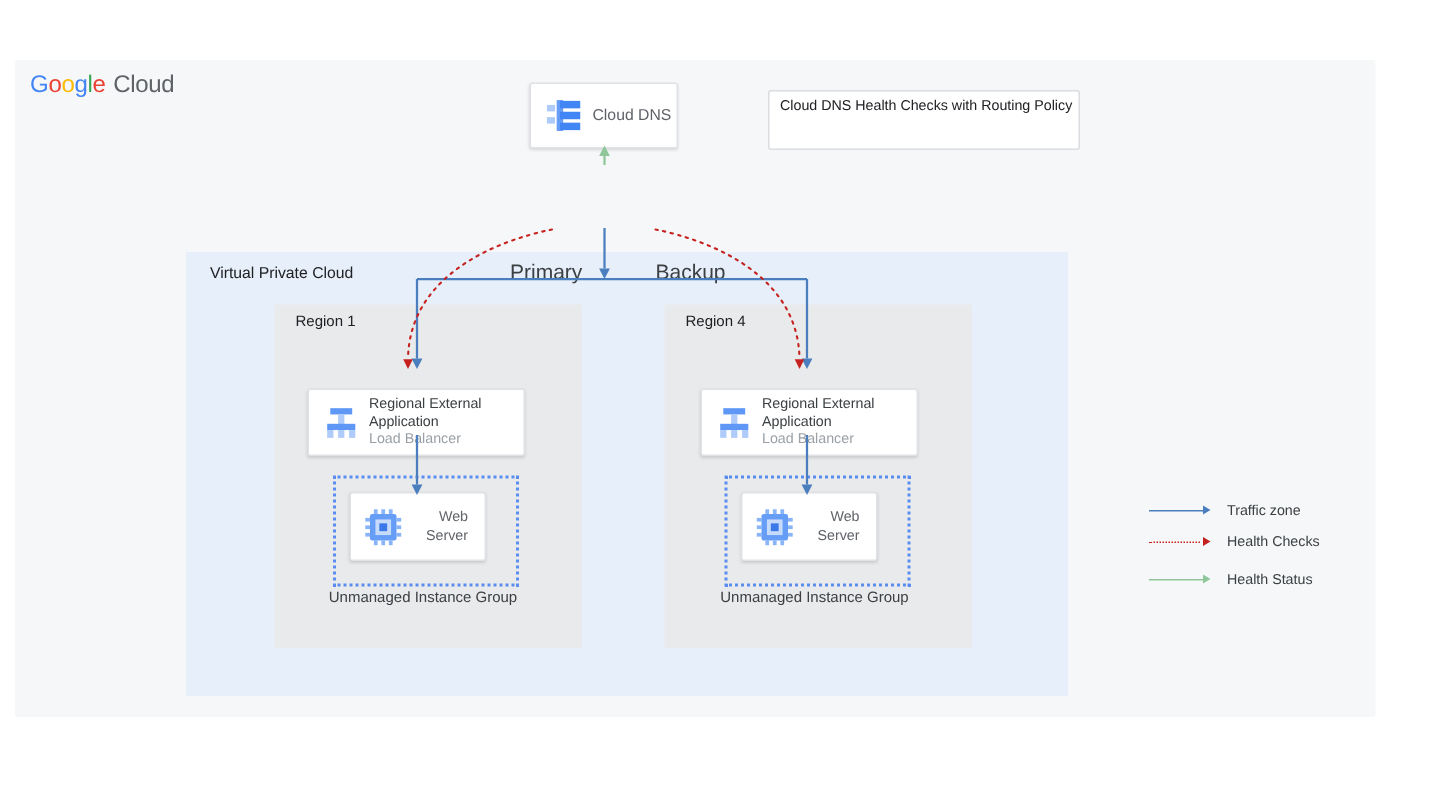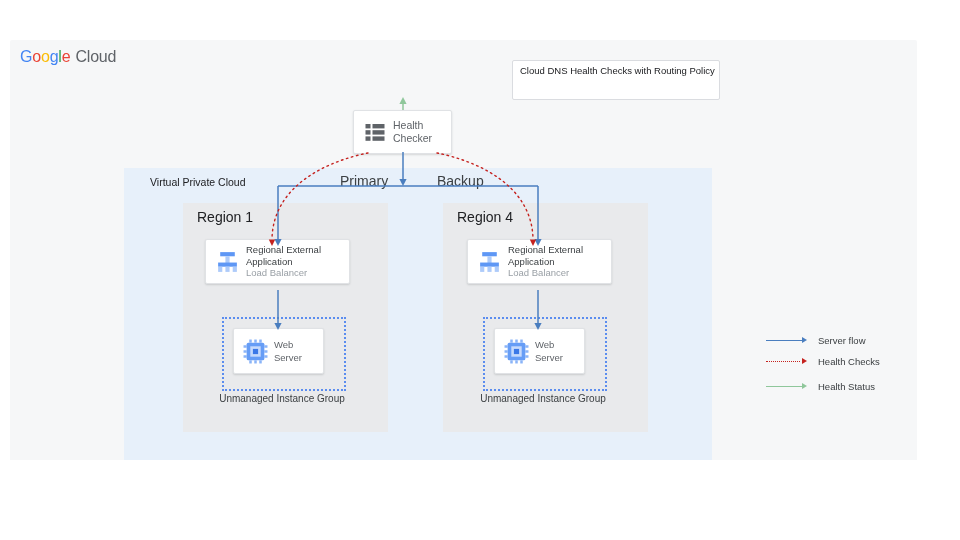--- a/index.html
+++ b/index.html
@@ -1,16 +1,16 @@
 <!DOCTYPE html>
 <html><head>
 <meta charset="utf-8">
 <style>
   html,body{margin:0;padding:0;background:#ffffff;font-family:"Liberation Sans",sans-serif;}
-  #canvas{position:relative;width:960px;height:460px;background:#ffffff;overflow:hidden;}
+  #canvas{position:relative;width:960px;height:540px;background:#ffffff;overflow:hidden;}
   .stage{position:absolute;left:10px;top:40px;width:907px;height:438px;background:#f6f7f8;border-radius:2px;}
 
   
   .logo{position:absolute;left:20px;top:48px;font-size:16px;font-weight:500;letter-spacing:-0.2px;}
   .logo .product{color:#5f6368;font-weight:400;margin-left:5px;}
   .l-blue{color:#4285F4}.l-red{color:#EA4335}.l-yellow{color:#FBBC05}.l-green{color:#34A853}
 
   
   .card{position:absolute;background:#ffffff;border:1px solid #e0e2e5;border-radius:2px;
         box-shadow:0 1px 2px rgba(60,64,67,.18);display:flex;align-items:center;z-index:5;}
@@ -22,35 +22,35 @@
   .node-hc .txt{width:50px;}
 
   
   .note{position:absolute;left:512px;top:60px;width:192px;height:32px;background:#fff;
         border:1px solid #dadce0;border-radius:2px;padding:3px 7px;z-index:5;
         font-size:9.5px;color:#202124;line-height:13px;white-space:nowrap;}
   .note a{color:#00796b;text-decoration:underline;}
 
   
   .vpc{position:absolute;left:124px;top:168px;width:588px;height:296px;background:#e7f0fa;z-index:1;}
-  .vpc-label{position:absolute;left:26px;top:8px;font-size:10.5px;color:#202124;}
+  .vpc-label{position:absolute;left:16px;top:8px;font-size:10.5px;color:#202124;}
   .region{position:absolute;top:203px;width:205px;height:229px;background:#e9eaec;z-index:2;}
   .region.r1{left:183px;} .region.r2{left:443px;}
-  .region-label{position:absolute;left:14px;top:6px;font-size:14px;color:#202124;}
-
-  
-  .node-lb{top:239px;width:143px;height:43px;}
+  .region-label{position:absolute;left:14px;top:6px;font-size:10px;color:#202124;}
+
+  
+  .node-lb{top:259px;width:143px;height:43px;}
   .node-lb.r1{left:205px;} .node-lb.r2{left:467px;}
   .node-lb .txt{font-size:9.5px;color:#3c4043;line-height:11.5px;width:86px;}
   .node-lb .sub{color:#9aa0a6;}
 
   
   .group{position:absolute;top:317px;width:120px;height:70px;border:2px dotted #5b8def;z-index:3;}
   .group.r1{left:222px;} .group.r2{left:483px;}
-  .node-ws{top:328px;width:89px;height:44px;}
+  .node-ws{top:328px;width:89px;height:44px;text-align:right;}
   .node-ws.r1{left:233px;} .node-ws.r2{left:494px;}
   .node-ws .txt{font-size:9.5px;width:38px;}
   .group-label{position:absolute;top:393px;width:170px;text-align:center;
                font-size:10px;color:#3c4043;z-index:4;}
   .group-label.r1{left:197px;} .group-label.r2{left:458px;}
 
   
   .edge-label{position:absolute;font-size:14px;color:#3c4043;z-index:6;}
   .edge-label.primary{left:340px;top:173px;}
   .edge-label.backup{left:437px;top:173px;}
@@ -74,38 +74,38 @@
 </head>
 <body>
 
 <div id="canvas">
   <div class="stage"></div>
 
   <div class="logo">
     <span class="l-blue">G</span><span class="l-red">o</span><span class="l-yellow">o</span><span class="l-blue">g</span><span class="l-green">l</span><span class="l-red">e</span><span class="product">Cloud</span>
   </div>
 
+  <div class="card node-dns">
+    <span class="icon">
+      <svg width="26" height="26" viewBox="0 0 24 24">
+        <rect x="1.5" y="5.5" width="5" height="4" fill="#aecbfa"></rect>
+        <rect x="1.5" y="13" width="5" height="4" fill="#aecbfa"></rect>
+        <rect x="7.5" y="2.5" width="4" height="19" fill="#669df6"></rect>
+        <rect x="9.5" y="3" width="12.5" height="4.6" fill="#4285f4"></rect>
+        <rect x="9.5" y="9.7" width="12.5" height="4.6" fill="#4285f4"></rect>
+        <rect x="9.5" y="16.4" width="12.5" height="4.6" fill="#4285f4"></rect>
+      </svg>
+    </span>
+    <span class="txt">Cloud DNS</span>
+  </div>
 
   <div class="note">
     <div>Cloud DNS Health Checks with Routing Policy</div>
   </div>
 
-  <div class="card node-hc">
-    <span class="icon">
-      <svg width="24" height="24" viewBox="0 0 24 24">
-        <rect x="2.5" y="4" width="5" height="4.4" fill="#5f6368"></rect>
-          <rect x="9.5" y="4" width="12" height="4.4" fill="#5f6368"></rect>
-        <rect x="2.5" y="10.2" width="5" height="4.4" fill="#5f6368"></rect>
-          <rect x="9.5" y="10.2" width="12" height="4.4" fill="#5f6368"></rect>
-        <rect x="2.5" y="16.4" width="5" height="4.4" fill="#5f6368"></rect>
-          <rect x="9.5" y="16.4" width="12" height="4.4" fill="#5f6368"></rect>
-      </svg>
-    </span>
-    <span class="txt">Health Checker</span>
-  </div>
 
   <div class="vpc">
     <div class="vpc-label">Virtual Private Cloud</div>
   </div>
 
   <div class="region r1">
     <div class="region-label">Region 1</div>
   </div>
   <div class="region r2">
     <div class="region-label">Region 4</div>
@@ -230,21 +230,21 @@
     <g fill="#c5221f">
       <polygon points="268.8,239.5 275.2,239.5 272,246"></polygon>
       <polygon points="529.8,239.5 536.2,239.5 533,246"></polygon>
     </g>
   </svg>
 
   <div class="legend">
     <div class="legend-row lr1">
       <span class="lg-line"></span>
         <span class="lg-head" style="margin-left:-1px"></span>
-      <span>Server flow</span>
+      <span>Traffic zone</span>
     </div>
     <div class="legend-row lr2">
       <span class="lg-line dotted"></span>
         <span class="lg-head red" style="margin-left:2px"></span>
       <span>Health Checks</span>
     </div>
     <div class="legend-row lr3">
       <span class="lg-line green"></span>
         <span class="lg-head green" style="margin-left:-1px"></span>
       <span>Health Status</span>

